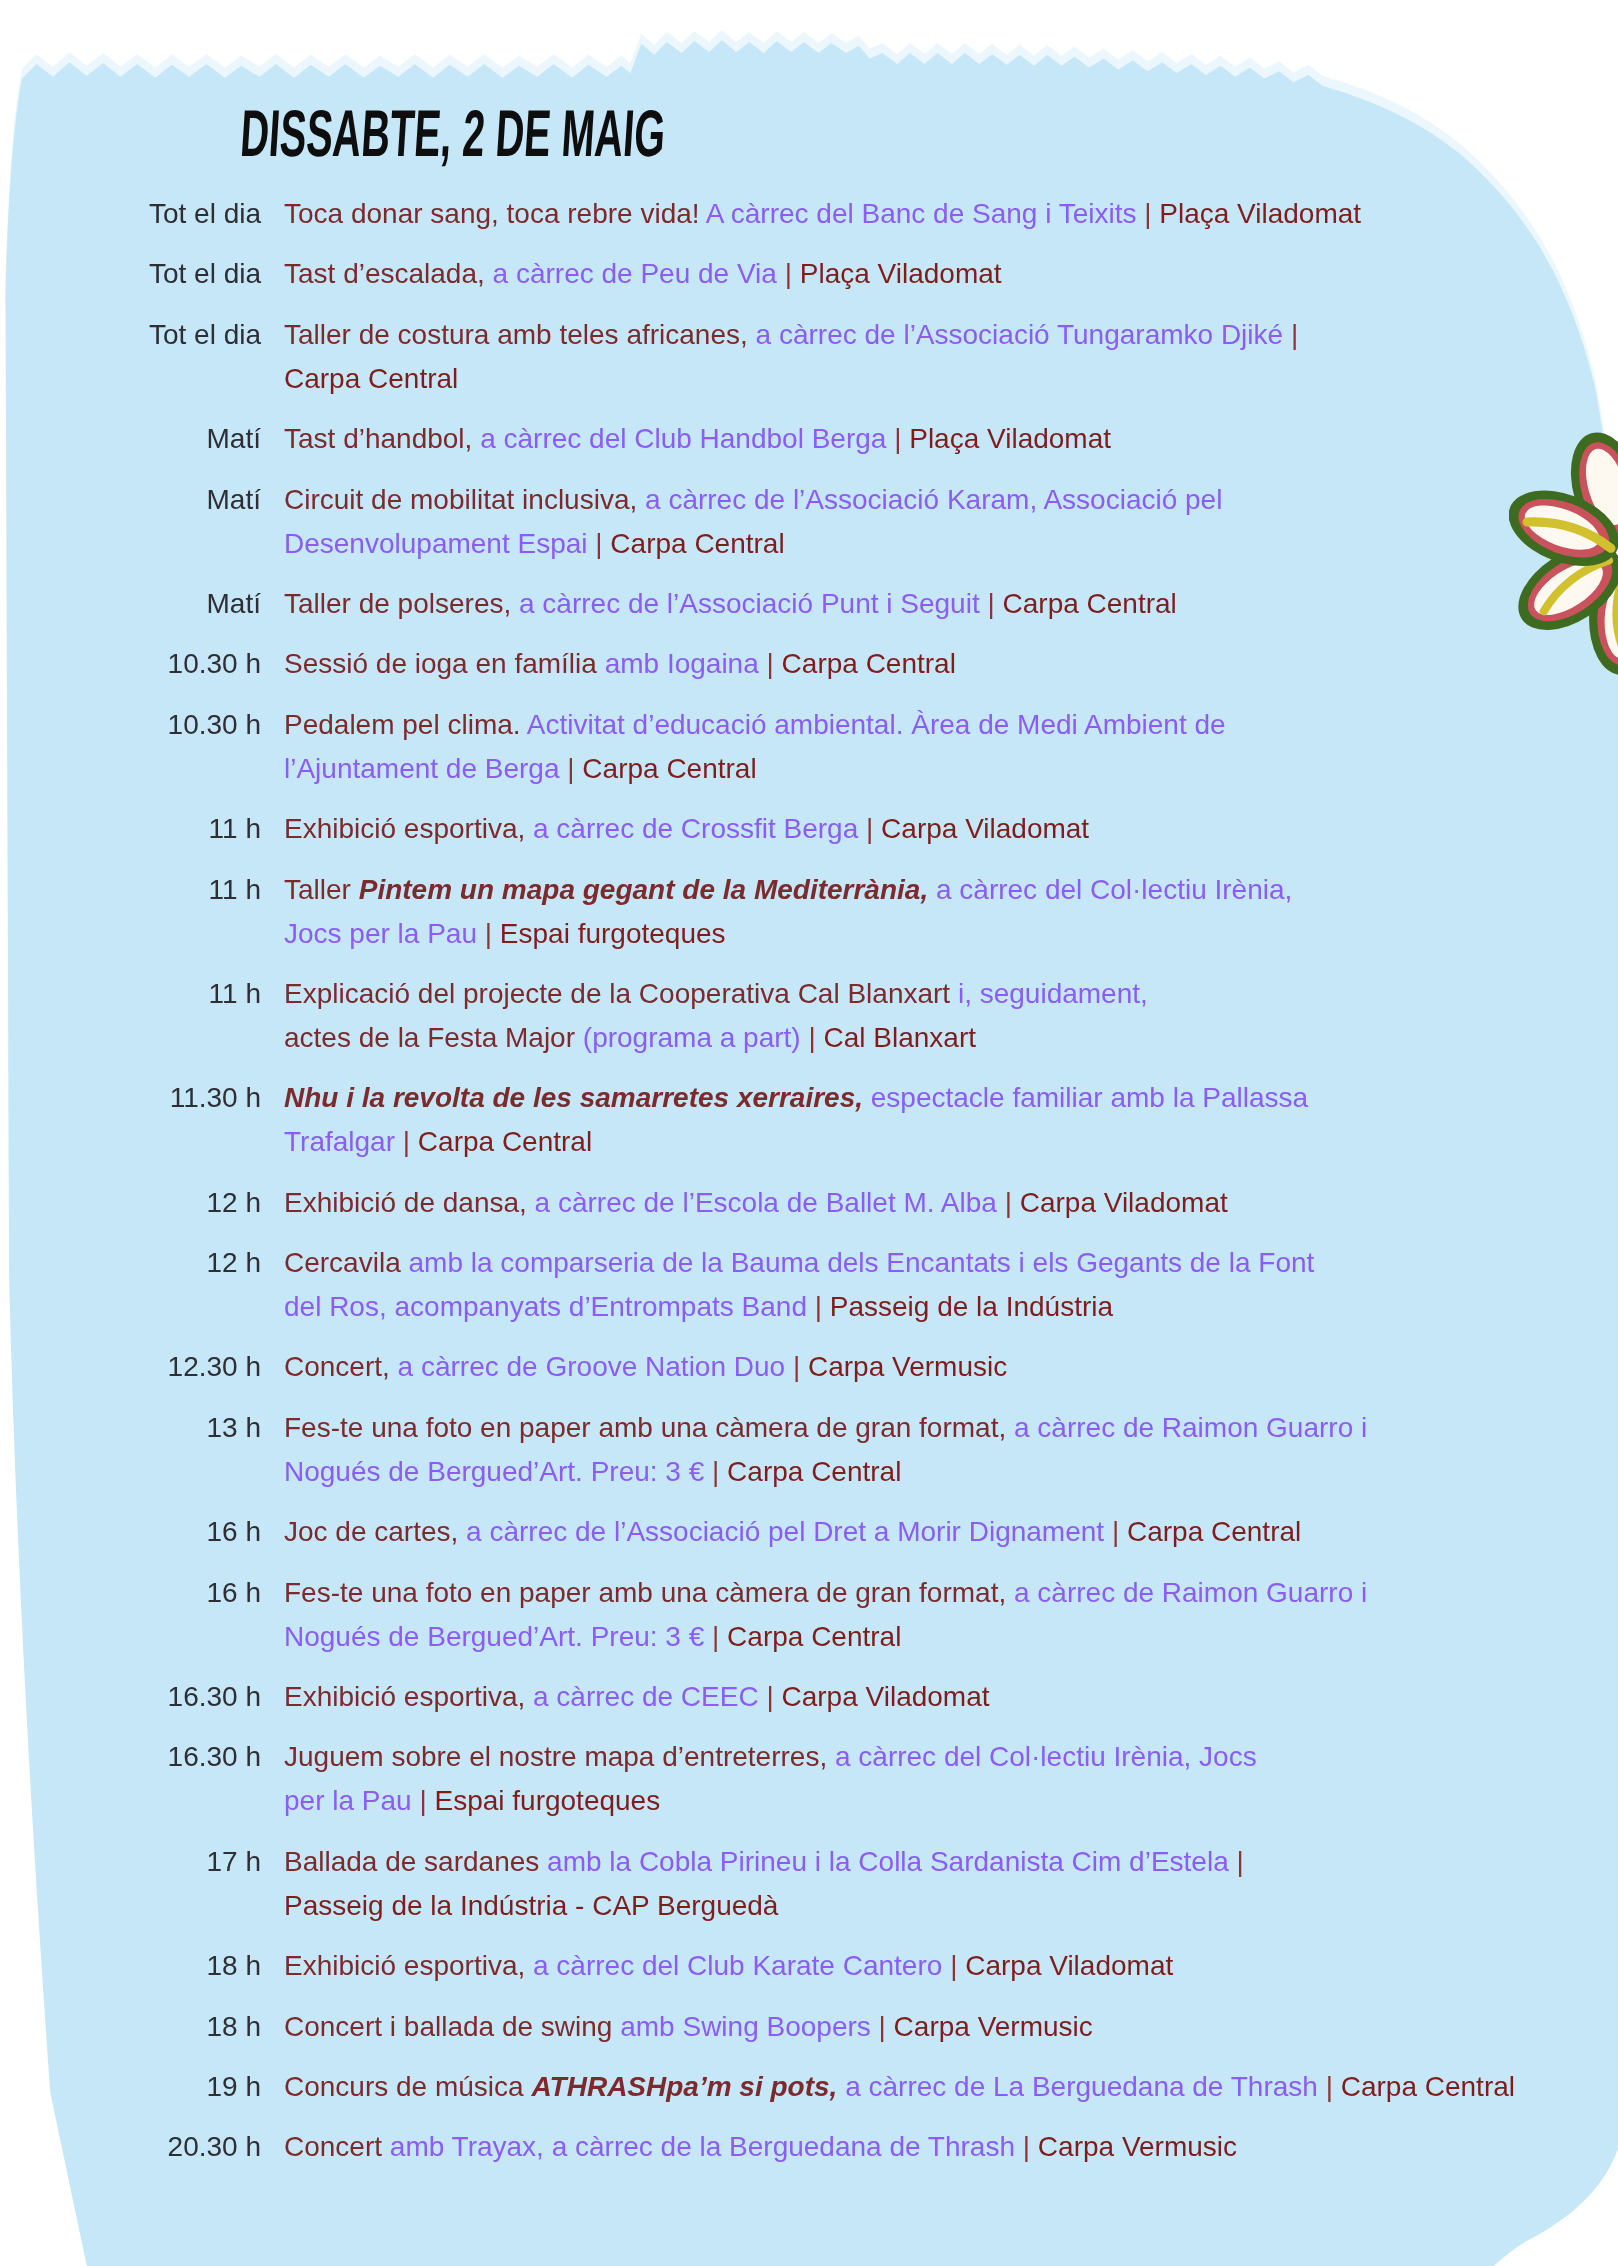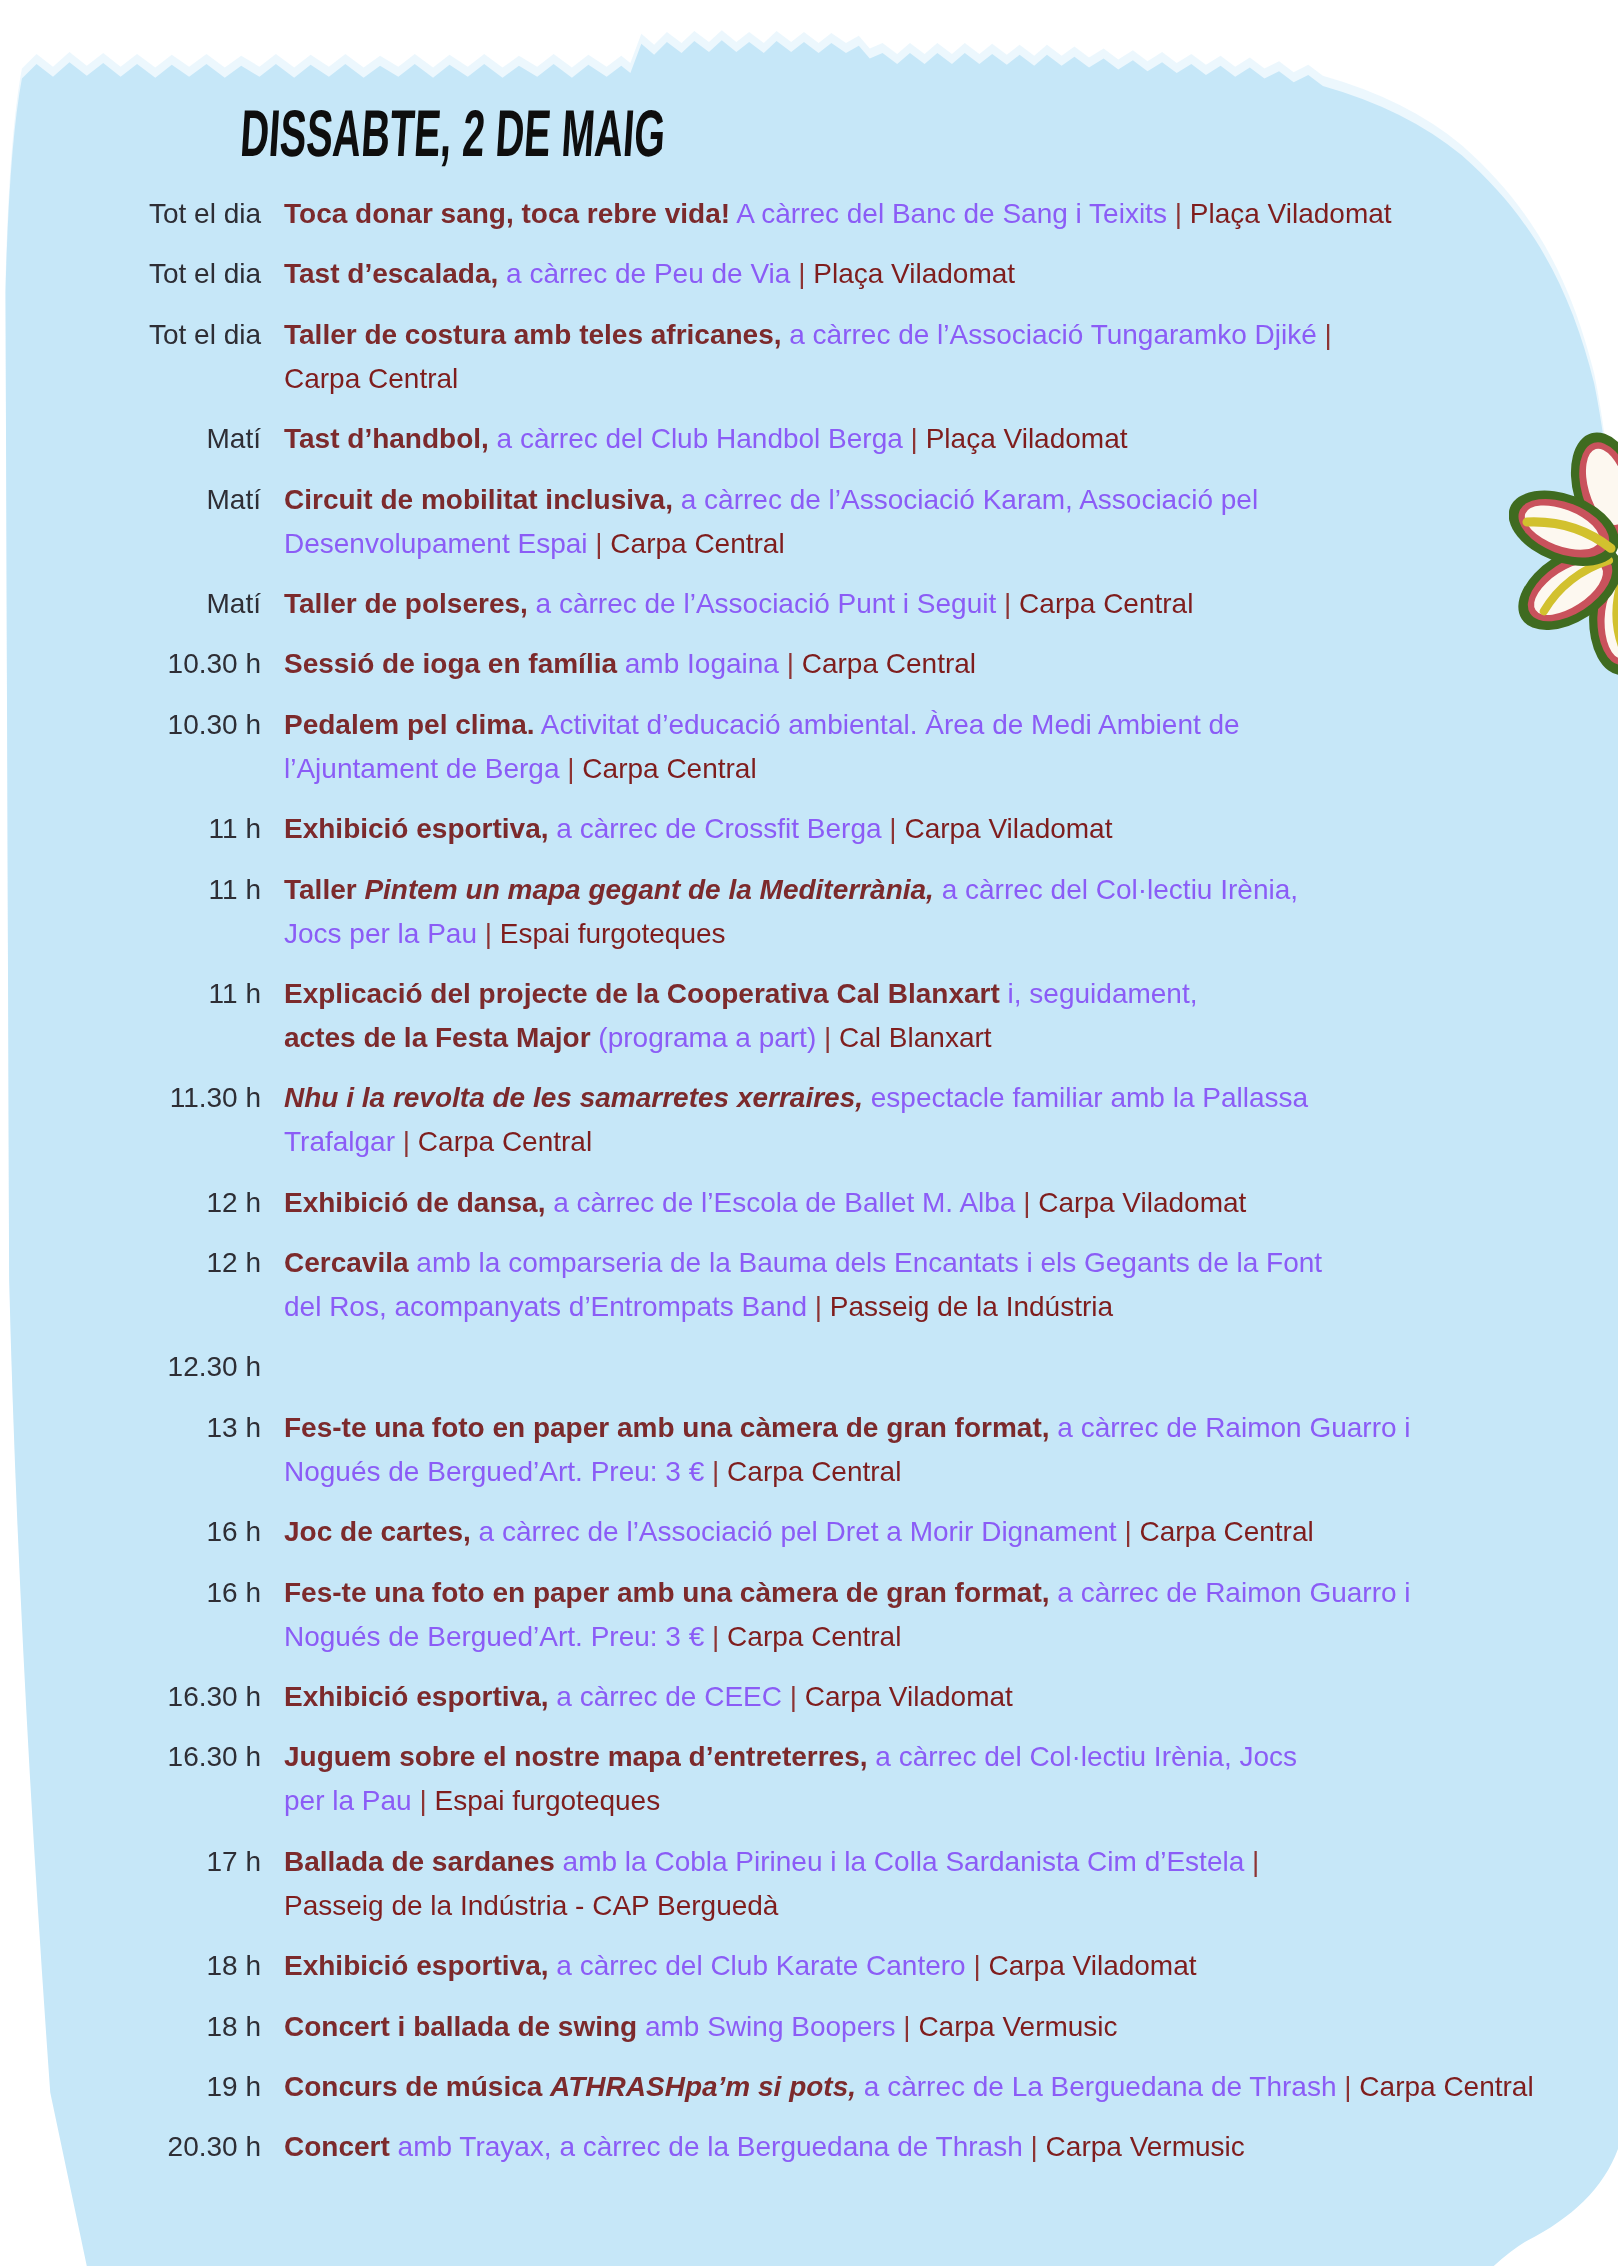--- a/index.html
+++ b/index.html
@@ -36,21 +36,21 @@
     color:#2e2e35;
     white-space:nowrap;
     padding-left:41px;
   }
   .desc{
     margin-left:23px;
     width:1334px;
     color:#2e2e35;
     white-space:pre-wrap;
   }
-  .seg-title{color:#7c2a2c;font-weight:700;}
+  .seg-title{color:#7c2a2c;font-weight:400;}
   .seg-title_i{color:#7c2a2c;font-weight:700;font-style:italic;text-align:right;}
   .seg-text{color:#8b5cf6;}
   .seg-sep{color:#8d3434;}
   .seg-loc{color:#7f1d1d;}
 
   .flower{
     position:absolute;left:1509px;top:422px;width:110px;height:256px;
     z-index:1;overflow:hidden;
   }
 </style>
@@ -172,20 +172,21 @@
       <div class="event-row">
         <div class="time">12 h</div>
         <div class="desc"><span class="seg-title">Exhibició de dansa,</span><span class="seg-text"> a càrrec de l’Escola de Ballet M. Alba </span><span class="seg-sep">|</span><span class="seg-loc"> Carpa Viladomat</span></div>
       </div>
       <div class="event-row">
         <div class="time">12 h</div>
         <div class="desc"><span class="seg-title">Cercavila</span><span class="seg-text"> amb la comparseria de la Bauma dels Encantats i els Gegants de la Font</span><br><span class="seg-text">del Ros, acompanyats d’Entrompats Band </span><span class="seg-sep">|</span><span class="seg-loc"> Passeig de la Indústria</span></div>
       </div>
       <div class="event-row">
         <div class="time">12.30 h</div>
+        <div class="desc"><span class="seg-title">Concert,</span><span class="seg-text"> a càrrec de Groove Nation Duo </span><span class="seg-sep">|</span><span class="seg-loc"> Carpa Vermusic</span></div>
       </div>
       <div class="event-row">
         <div class="time">13 h</div>
         <div class="desc"><span class="seg-title">Fes-te una foto en paper amb una càmera de gran format,</span><span class="seg-text"> a càrrec de Raimon Guarro i</span><br><span class="seg-text">Nogués de Bergued’Art. Preu: 3 € </span><span class="seg-sep">|</span><span class="seg-loc"> Carpa Central</span></div>
       </div>
       <div class="event-row">
         <div class="time">16 h</div>
         <div class="desc"><span class="seg-title">Joc de cartes,</span><span class="seg-text"> a càrrec de l’Associació pel Dret a Morir Dignament </span><span class="seg-sep">|</span><span class="seg-loc"> Carpa Central</span></div>
       </div>
       <div class="event-row">

